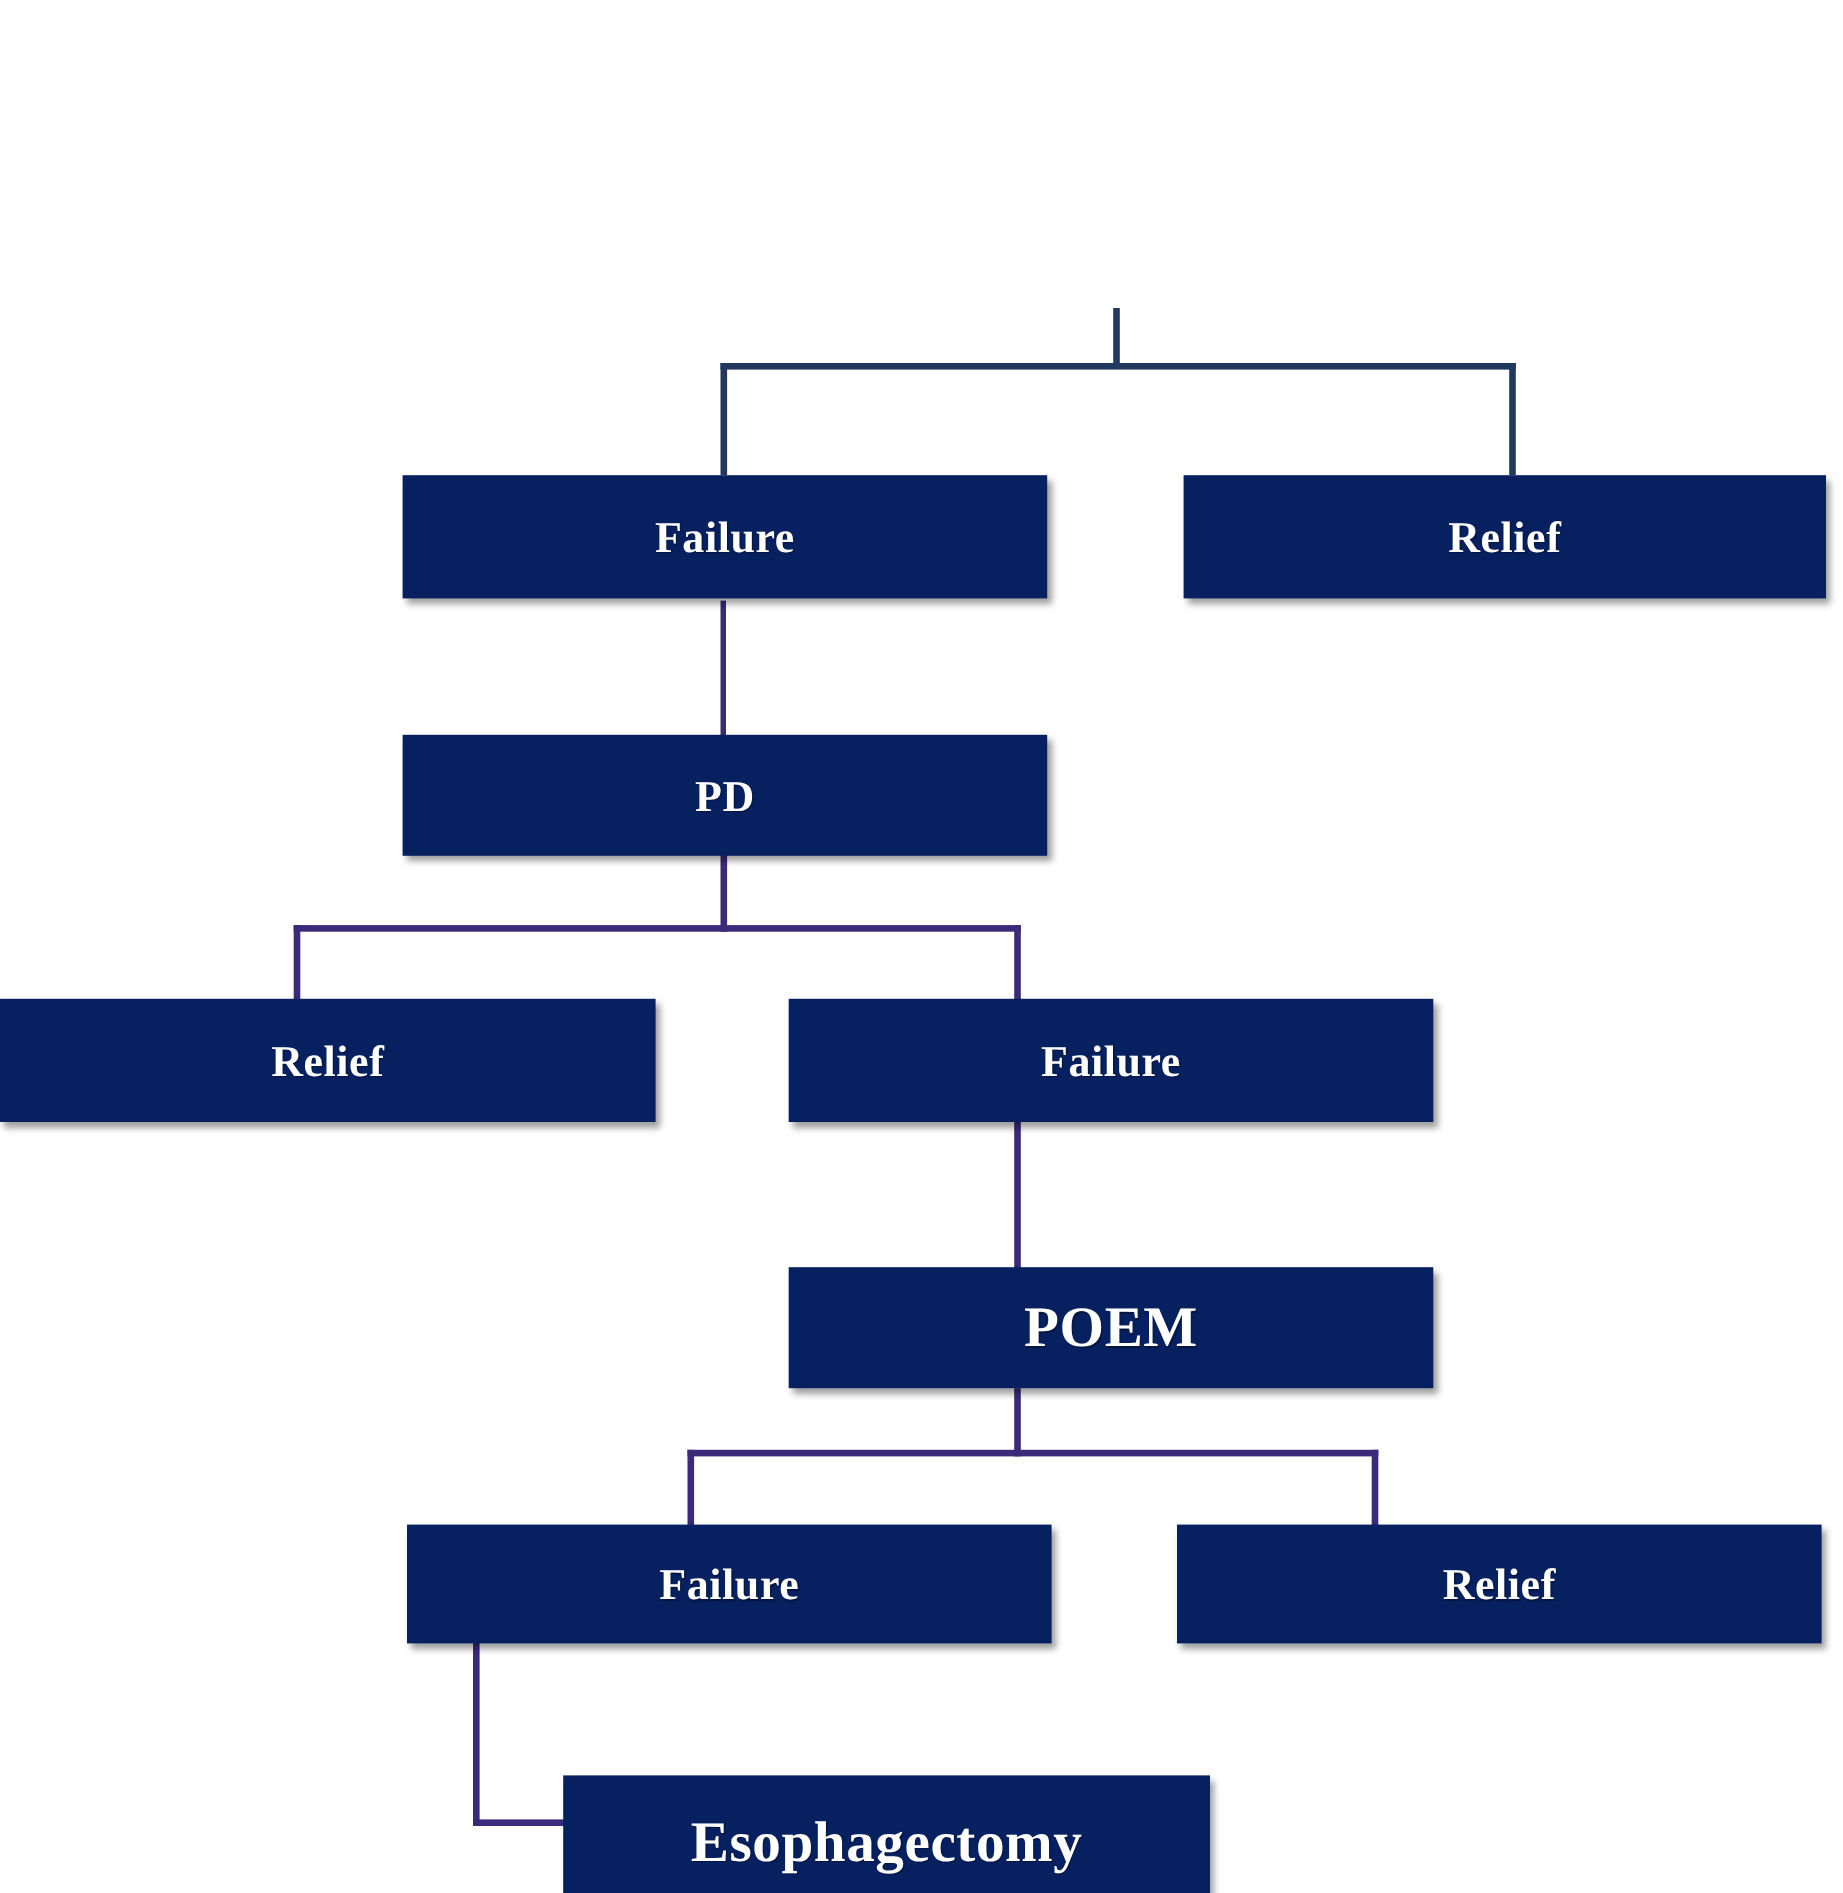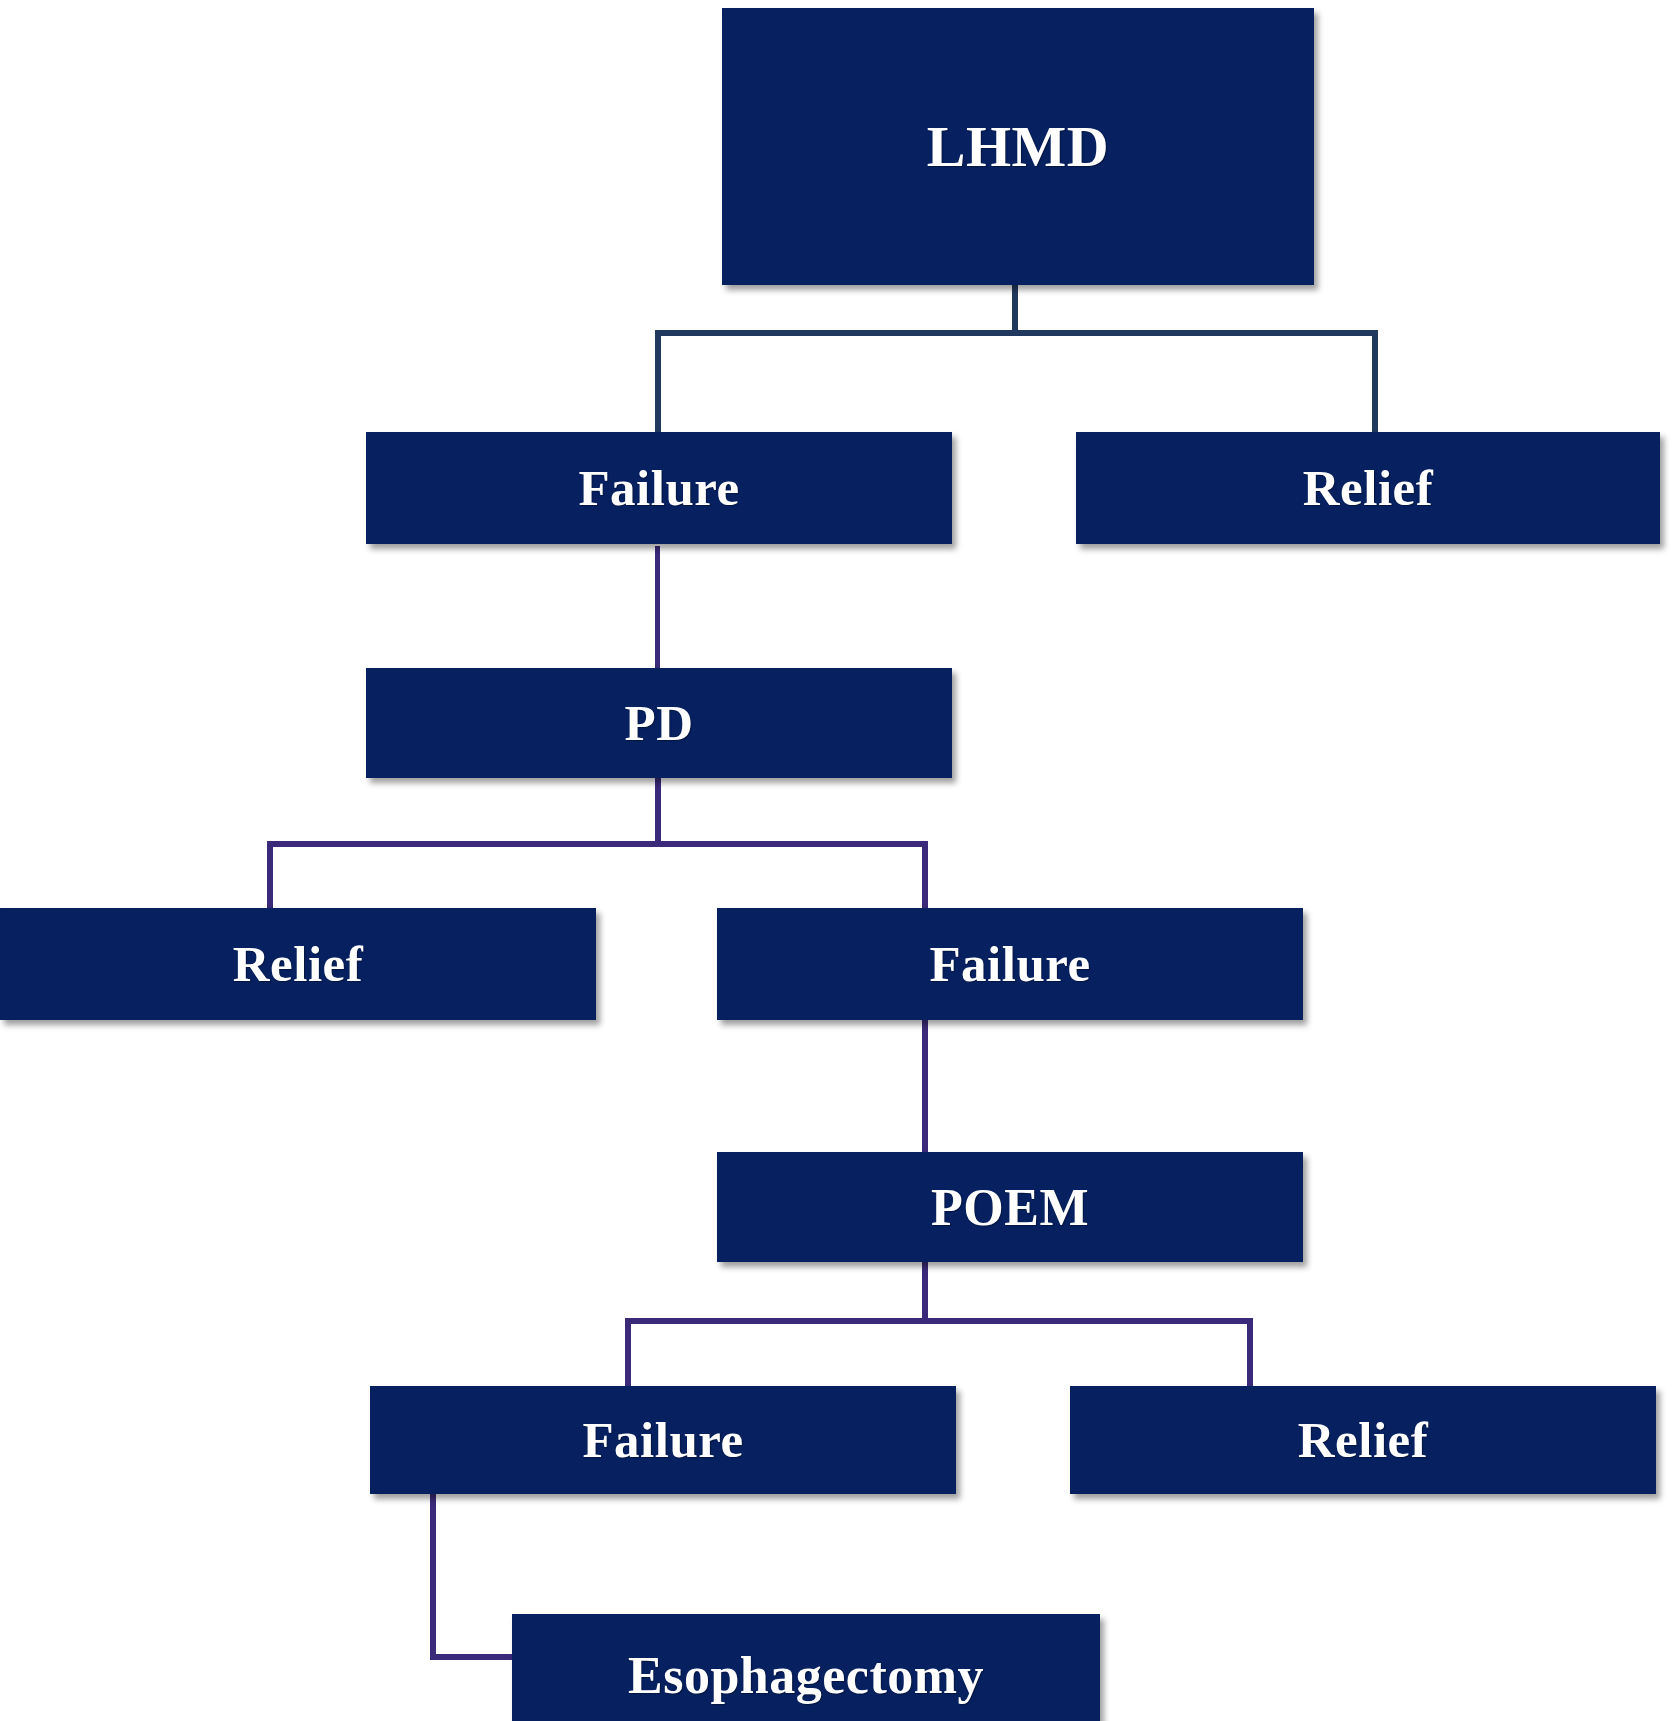--- a/index.html
+++ b/index.html
@@ -22,21 +22,21 @@
     display: flex;
     align-items: center;
     justify-content: center;
     font-weight: bold;
     letter-spacing: 0.5px;
     box-shadow: 4px 5px 6px rgba(0,0,0,0.38);
     box-sizing: border-box;
     text-shadow: 1px 1px 1px rgba(0,0,0,0.35);
   }
   .node.tall   { font-size: 58px; }
-  .node.normal { font-size: 51px; }
+  .node.normal { font-size: 40px; }
   .node.small  { font-size: 52px; }
 
   .conn {
     position: absolute;
     background: #3b2a7a;
   }
   .conn.navy { background: #21395e; }
   .vline { width: 6px; }
   .hline { height: 6px; }
 </style>
@@ -60,23 +60,20 @@
   <div class="conn vline" style="left:922px; top:1020px; width:6px; height:133px;"></div>
 
   <div class="conn vline" style="left:922px; top:1262px; width:6px; height:62px;"></div>
   <div class="conn hline" style="left:625px; top:1318px; width:628px; height:6px;"></div>
   <div class="conn vline" style="left:625px; top:1318px; width:6px; height:70px;"></div>
   <div class="conn vline" style="left:1247px; top:1318px; width:6px; height:70px;"></div>
 
   <div class="conn vline" style="left:430px; top:1492px; width:6px; height:168px;"></div>
   <div class="conn hline" style="left:430px; top:1654px; width:100px; height:6px;"></div>
 
-  <div class="node tall" style="left:722px; top:8px; width:592px; height:277px;">
-    <span>LHMD</span>
-  </div>
 
   <div class="node normal" style="left:366px; top:432px; width:586px; height:112px;">
     <span>Failure</span>
   </div>
 
   <div class="node normal" style="left:1076px; top:432px; width:584px; height:112px;">
     <span>Relief</span>
   </div>
 
   <div class="node normal" style="left:366px; top:668px; width:586px; height:110px;text-align:right;">

